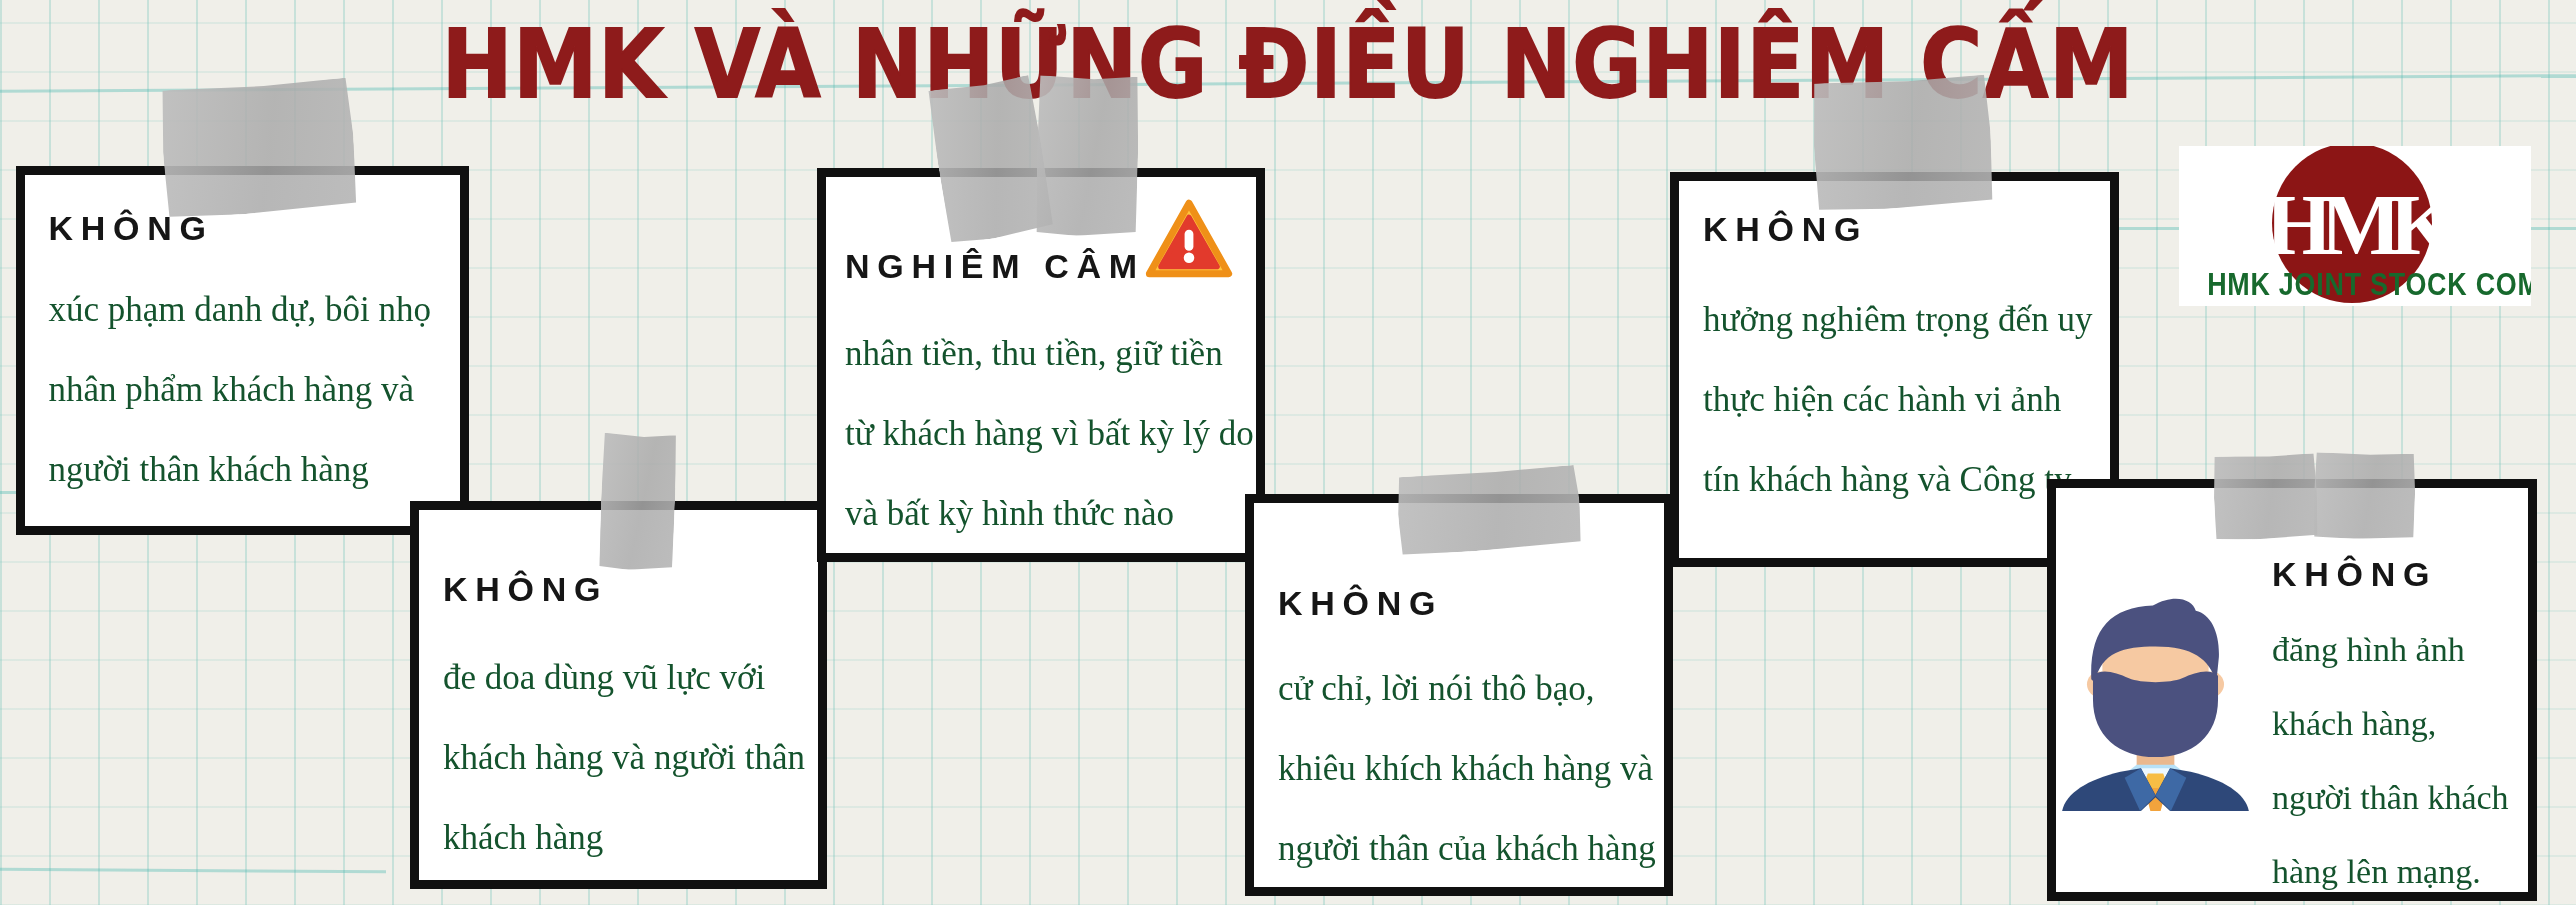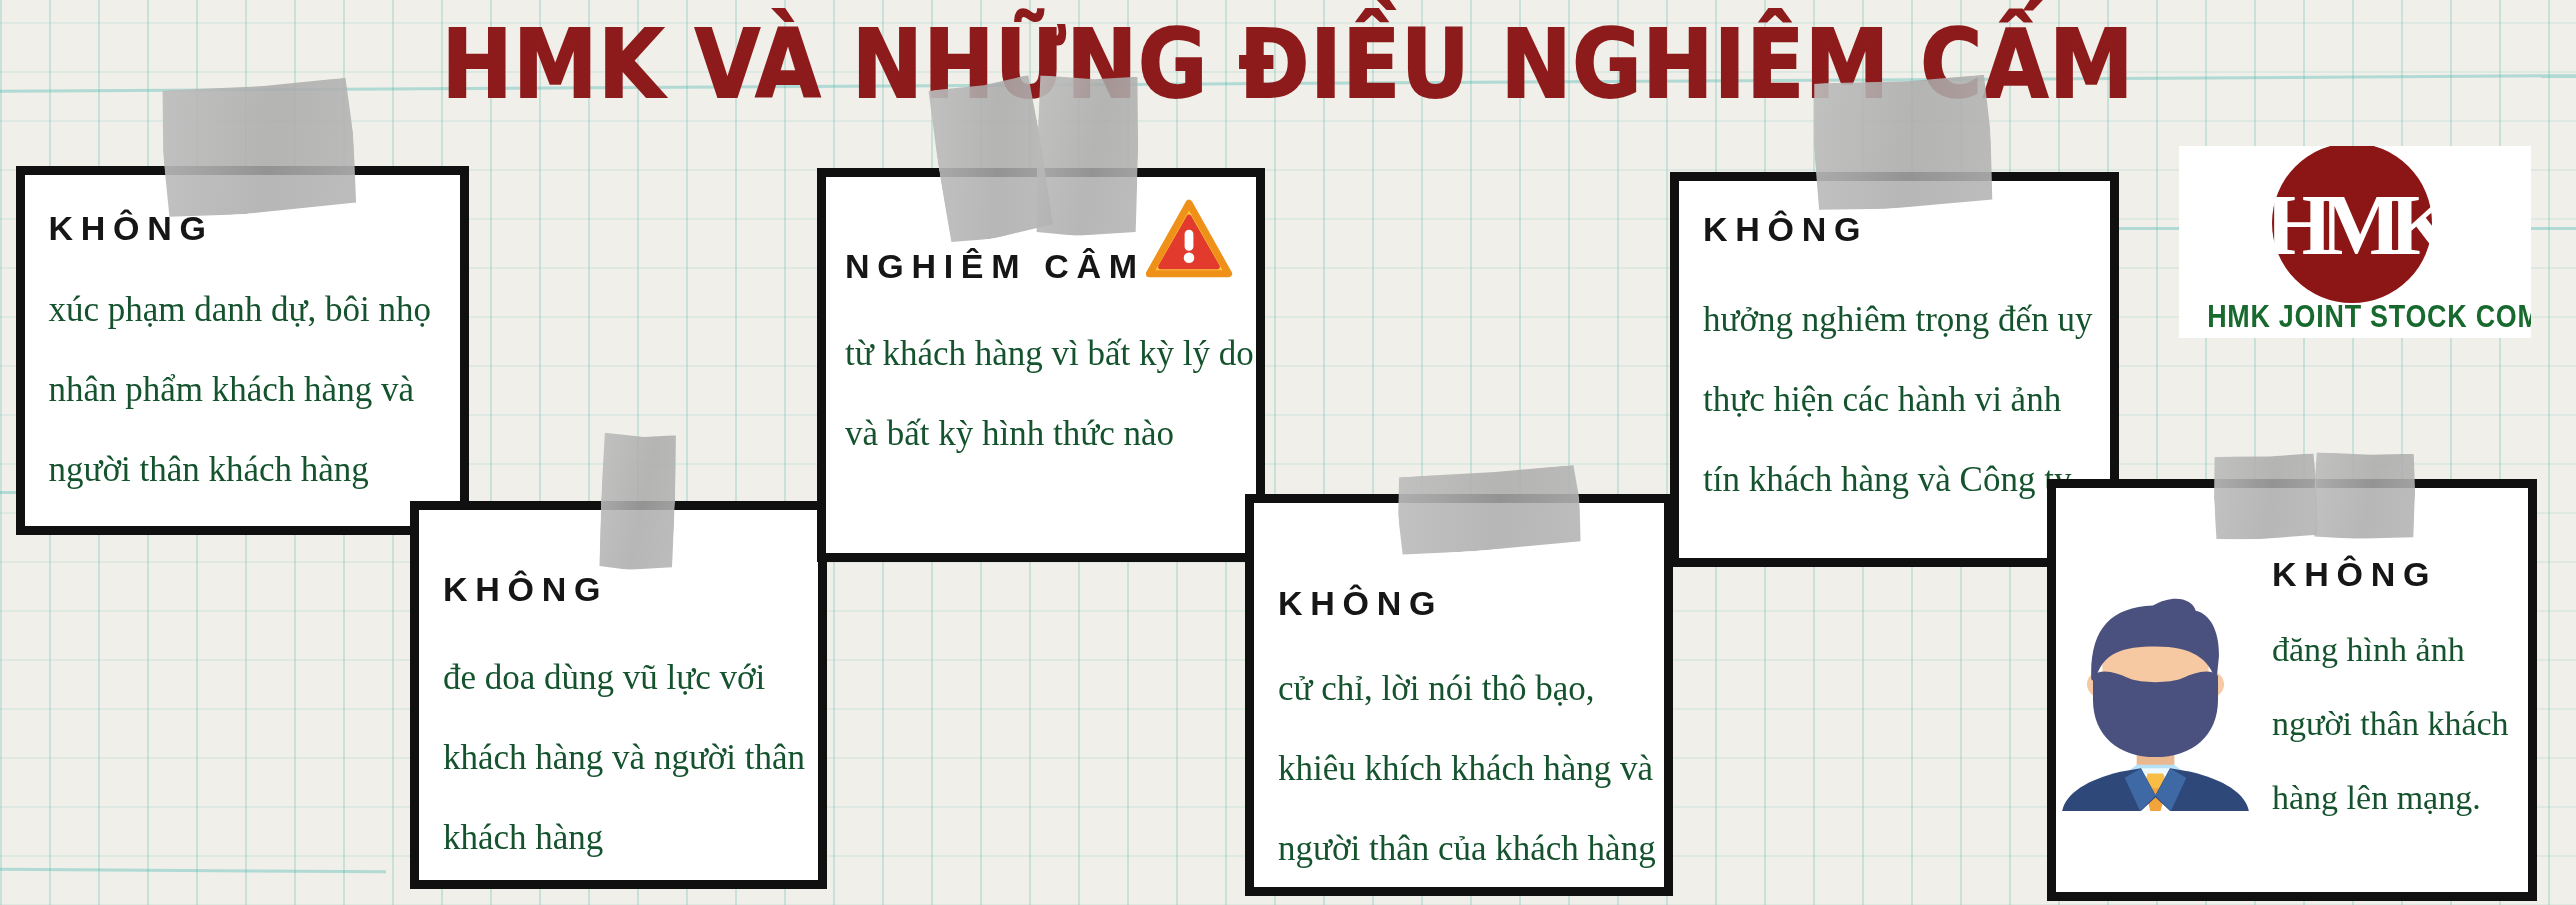--- a/index.html
+++ b/index.html
@@ -33,21 +33,21 @@
   }
   .tape{
     position:absolute;z-index:10;
     background:linear-gradient(100deg, rgba(189,189,189,.92), rgba(170,170,170,.85) 55%, rgba(181,181,181,.9));
     box-shadow:0 2.6px 6.9px rgba(0,0,0,.13);
     clip-path:polygon(2% 0,55% 2%,98% 0,100% 45%,99% 97%,40% 100%,1% 98%,0 50%);
   }
   .hrow{display:flex;align-items:center;}
   .warn{width:88px;height:88px;margin-top:-50px;flex:0 0 auto;}
   .logo{
-    position:absolute;left:2179px;top:146px;width:352px;height:192px;
+    position:absolute;left:2179px;top:146px;width:352px;height:160px;
     background:#ffffff;z-index:2;overflow:hidden;
   }
   .logo-circle{
     position:absolute;left:93px;top:-2.6px;width:160px;height:160px;border-radius:50%;
     background:#8c1515;
   }
   .logo-mono{
     position:absolute;left:0;top:29px;width:100%;text-align:center;
     font-family:"Liberation Serif", serif;font-weight:bold;font-size:86px;
     color:#ffffff;letter-spacing:-12px;
@@ -89,20 +89,21 @@
 <div class="card" style="left:817px;top:168px;width:448px;height:394px;padding:70px 0 0 19px;z-index:3;">
   <div class="hrow" style="margin-bottom:27.5px;">
     <div class="khead">NGHIÊM CÂM</div>
     <svg class="warn" viewBox="0 0 100 100">
       <path d="M50 6 L95 86 L5 86 Z" fill="#ffc53d" stroke="#ef9018" stroke-width="8" stroke-linejoin="round"></path>
       <path d="M50 22 L82 78 L18 78 Z" fill="#e23a2c" stroke="#e23a2c" stroke-width="6" stroke-linejoin="round"></path>
       <rect x="45" y="36" width="10" height="24" rx="5" fill="#ffffff"></rect>
       <circle cx="50" cy="68" r="6" fill="#ffffff"></circle>
     </svg>
   </div>
+  <div class="bl">nhân tiền, thu tiền, giữ tiền</div>
   <div class="bl">từ khách hàng vì bất kỳ lý do</div>
   <div class="bl">và bất kỳ hình thức nào</div>
 </div>
 
 <div class="card" style="left:1245px;top:494px;width:428px;height:402px;padding:81px 0 0 24px;z-index:4;">
   <div class="khead" style="margin-bottom:26px;">KHÔNG</div>
   <div class="bl">cử chỉ, lời nói thô bạo,</div>
   <div class="bl">khiêu khích khách hàng và</div>
   <div class="bl">người thân của khách hàng</div>
 </div>
@@ -127,20 +128,21 @@
     <path d="M106 206 L124 206 L130 223 L100 223 Z" fill="#f7bd45"></path>
     <path d="M102 223 L128 223 L121 250 L109 250 Z" fill="#f2a33c"></path>
     <path d="M6 250 C10 229 36 213 74 204 L98 200 L116 233 L98 250 Z" fill="#2e4879"></path>
     <path d="M224 250 C220 229 194 213 156 204 L132 200 L114 233 L132 250 Z" fill="#2e4879"></path>
     <path d="M98 200 L115 232 L97 250 L79 211 Z" fill="#3e69a5"></path>
     <path d="M132 200 L115 232 L133 250 L151 211 Z" fill="#3e69a5"></path>
   </svg>
   <div class="c6text">
     <div class="khead" style="margin-bottom:19px;">KHÔNG</div>
     <div class="bl">đăng hình ảnh</div>
+    <div class="bl">khách hàng,</div>
     <div class="bl">người thân khách</div>
     <div class="bl">hàng lên mạng.</div>
   </div>
 </div>
 
 <div class="tape" style="left:163px;top:84px;width:191px;height:129px;transform:rotate(-4deg);"></div>
 <div class="tape" style="left:601px;top:434px;width:74px;height:136px;transform:rotate(2deg);"></div>
 <div class="tape" style="left:938px;top:82px;width:105px;height:156px;transform:rotate(-9deg);"></div>
 <div class="tape" style="left:1037px;top:76px;width:101px;height:160px;transform:rotate(1deg);"></div>
 <div class="tape" style="left:1398px;top:471px;width:182px;height:79px;transform:rotate(-4deg);"></div>

